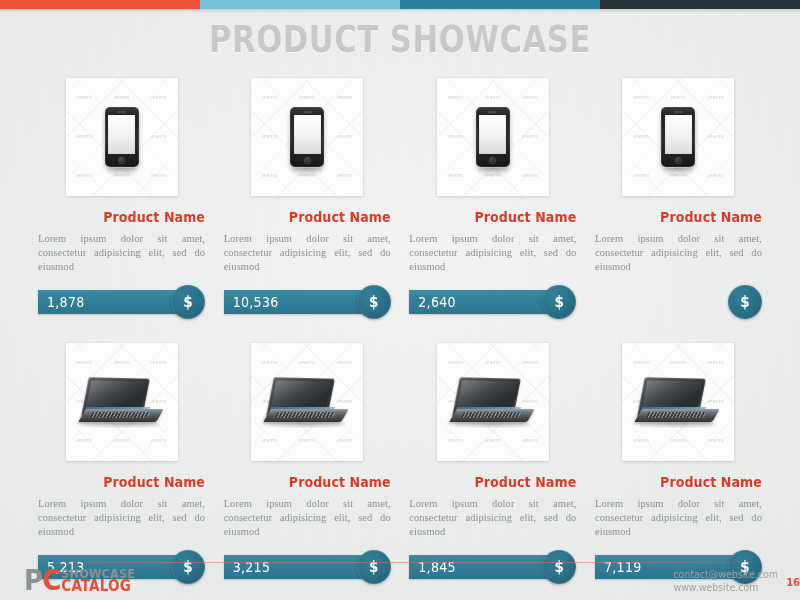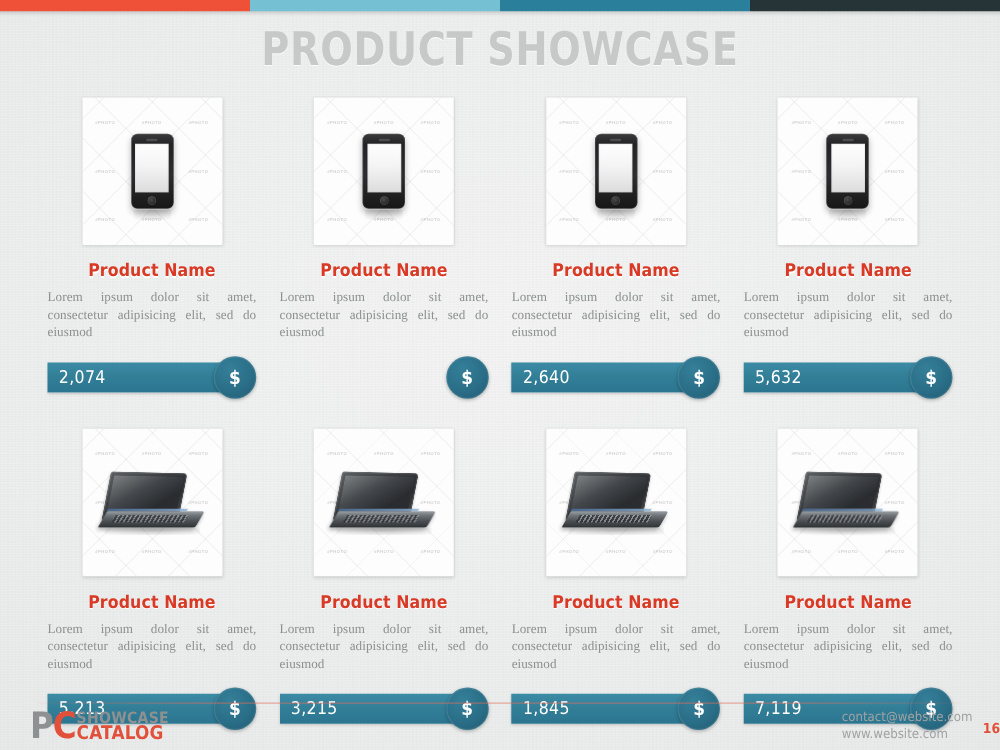--- a/index.html
+++ b/index.html
@@ -228,21 +228,21 @@
   .laptop .shadow {
     position: absolute;
     left: 2px; bottom: 0px;
     width: 76px; height: 7px;
     background: radial-gradient(ellipse at center, rgba(0,0,0,0.17), rgba(0,0,0,0));
   }
 
   
   .pname {
     margin-top: 13px;
-    text-align: center;
+    text-align: right;
     font-family: "DejaVu Sans Condensed", "Liberation Sans Narrow", "Liberation Sans", sans-serif;
     font-size: 14px;
     font-weight: bold;
     color: #d93a25;
     letter-spacing: 0.1px;
     text-shadow: 0 1px 0 rgba(255,255,255,0.9);
   }
 
   
   .pdesc {
@@ -408,21 +408,21 @@
                 <div class="screen"></div>
                 <div class="home"></div>
               <div class="phone-reflect"></div>
             </div>
           </div>
         </div>
         <div class="pname">Product Name</div>
         <div class="pdesc">Lorem ipsum dolor sit amet, consectetur adipisicing elit, sed do eiusmod</div>
         <div class="price-wrap">
           <div class="price-bar">
-            <span class="price-val">2,074</span>
+            <span class="price-val">1,878</span>
           </div>
           <div class="price-badge">$</div>
         </div>
       </div>
 
       <div class="card">
         <div class="photo">
           <div class="wm">
             <span>#PHOTO</span>
               <span>#PHOTO</span>
@@ -439,20 +439,23 @@
               <div class="speaker"></div>
                 <div class="screen"></div>
                 <div class="home"></div>
               <div class="phone-reflect"></div>
             </div>
           </div>
         </div>
         <div class="pname">Product Name</div>
         <div class="pdesc">Lorem ipsum dolor sit amet, consectetur adipisicing elit, sed do eiusmod</div>
         <div class="price-wrap">
+          <div class="price-bar">
+            <span class="price-val">10,536</span>
+          </div>
           <div class="price-badge">$</div>
         </div>
       </div>
 
       <div class="card">
         <div class="photo">
           <div class="wm">
             <span>#PHOTO</span>
               <span>#PHOTO</span>
               <span>#PHOTO</span>
@@ -500,23 +503,20 @@
               <div class="speaker"></div>
                 <div class="screen"></div>
                 <div class="home"></div>
               <div class="phone-reflect"></div>
             </div>
           </div>
         </div>
         <div class="pname">Product Name</div>
         <div class="pdesc">Lorem ipsum dolor sit amet, consectetur adipisicing elit, sed do eiusmod</div>
         <div class="price-wrap">
-          <div class="price-bar">
-            <span class="price-val">5,632</span>
-          </div>
           <div class="price-badge">$</div>
         </div>
       </div>
 
     </div>
 
     <div class="row row-2">
 
       <div class="card">
         <div class="photo">

